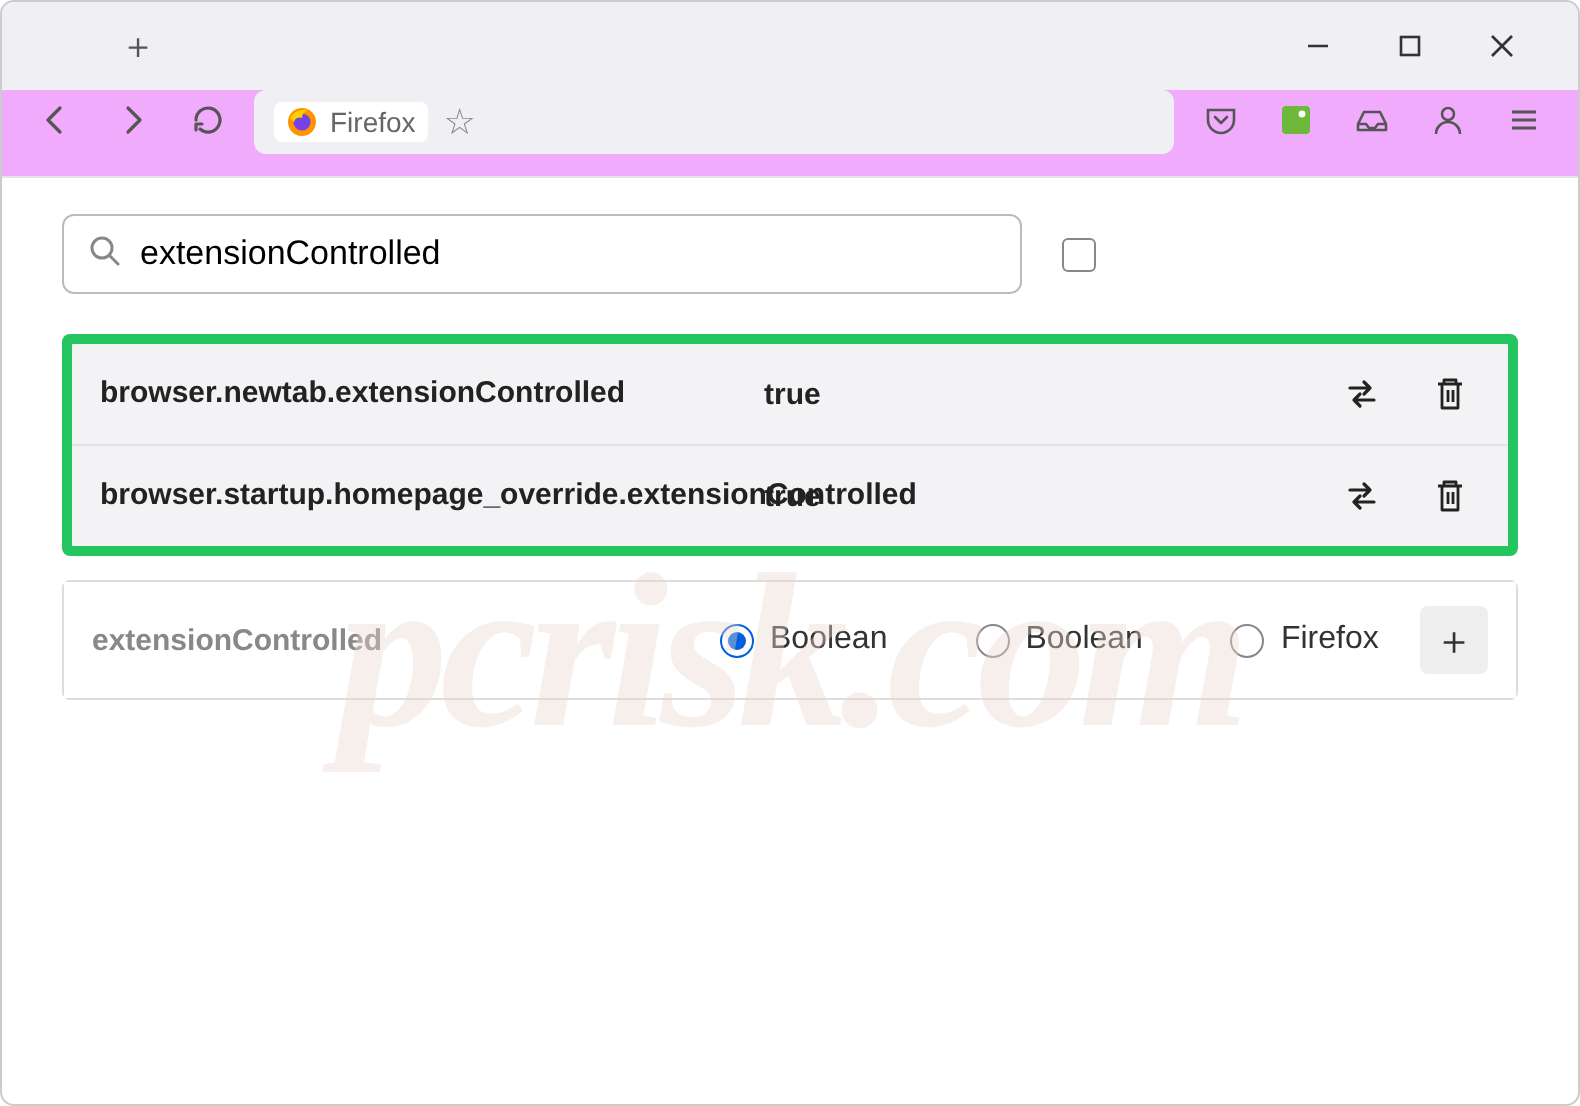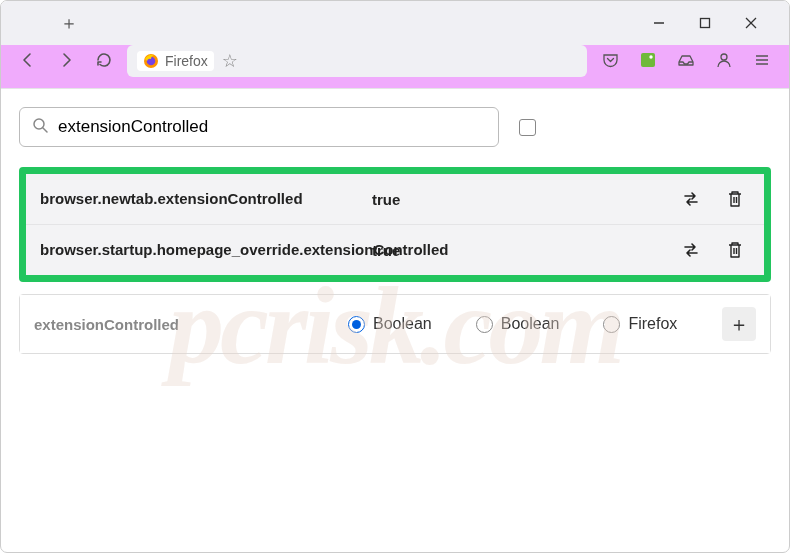--- a/index.html
+++ b/index.html
@@ -131,21 +131,21 @@
     width: 30px;
     height: 30px;
     display: flex;
     align-items: center;
     justify-content: center;
     color: #555;
     cursor: pointer;
   }
   
   .content {
-    padding: 18px 18px;
+    padding: 18px 30px;
   }
   .search-row {
     display: flex;
     align-items: center;
     gap: 20px;
   }
   .search-box {
     flex: 1;
     display: flex;
     align-items: center;
@@ -173,21 +173,21 @@
   .chk {
     width: 17px;
     height: 17px;
     border: 1px solid #888;
     border-radius: 3px;
     background: #fff;
   }
   
   .pref-table {
     margin-top: 20px;
-    border: 7px solid #22c55e;
+    border: 5px solid #22c55e;
     border-radius: 4px;
   }
   .pref-row {
     display: flex;
     align-items: center;
     padding: 10px 14px;
     gap: 12px;
     background: #f3f3f5;
     border-bottom: 1px solid #e4e4e6;
   }

